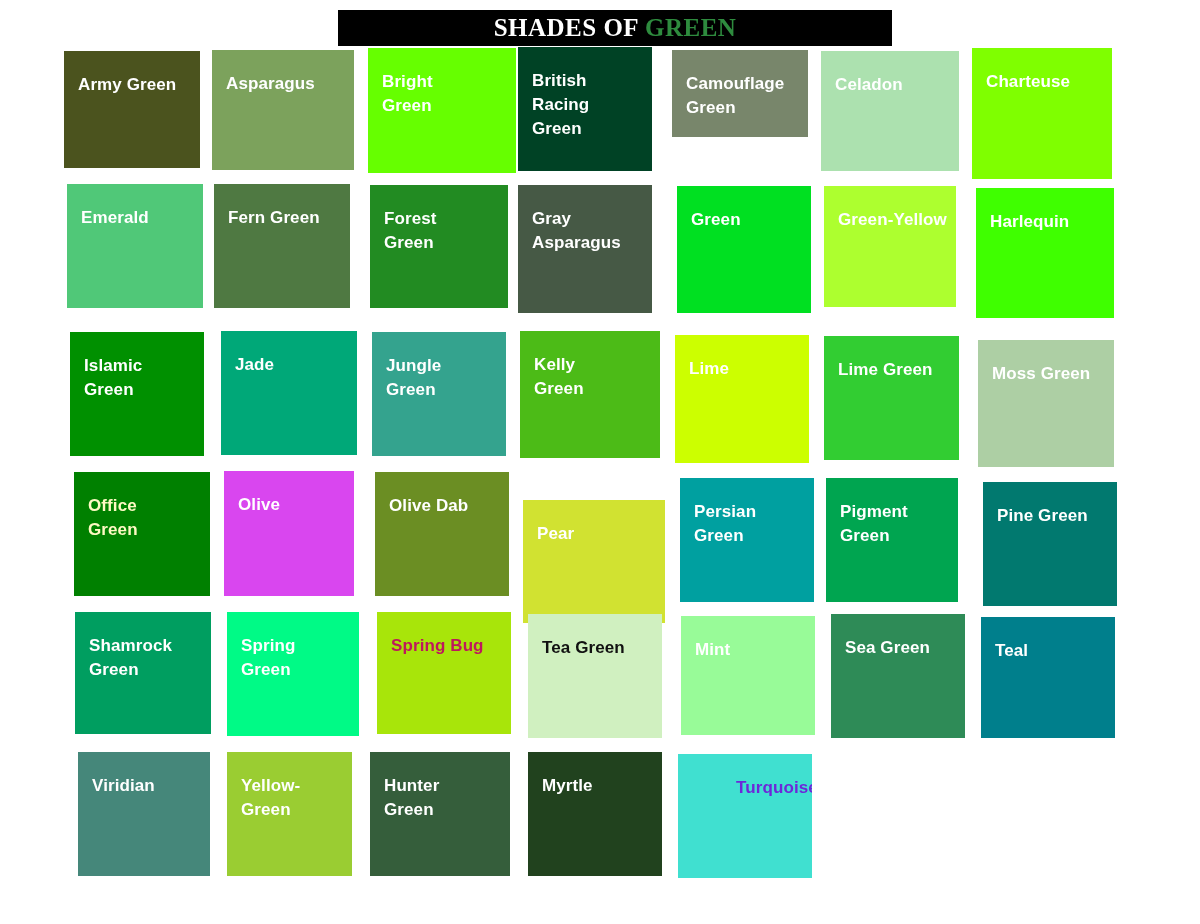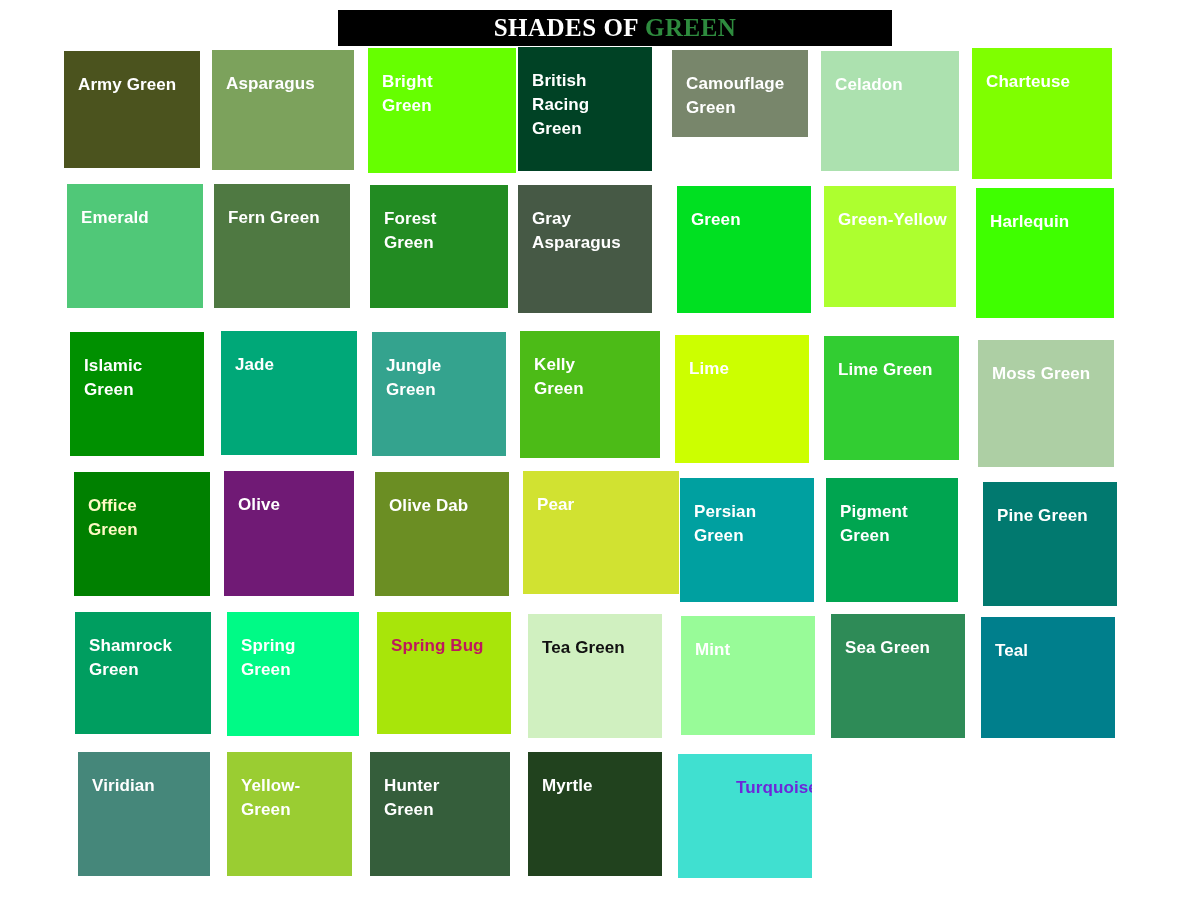--- a/index.html
+++ b/index.html
@@ -146,27 +146,27 @@
     <div class="swatch" style="left: 824px; top: 336px; width: 135px; height: 124px; background: rgb(50, 205, 50);">
       <div class="swatch-label" style="color: rgb(255, 255, 255);">Lime Green</div>
     </div>
     <div class="swatch" style="left: 978px; top: 340px; width: 136px; height: 127px; background: rgb(173, 207, 164);">
       <div class="swatch-label" style="color: rgb(255, 255, 255);">Moss Green</div>
     </div>
     <div class="swatch" style="left: 74px; top: 472px; width: 136px; height: 124px; background: rgb(0, 128, 0);">
       <div class="swatch-label" style="color: #fef9c3;">Office
 Green</div>
     </div>
-    <div class="swatch" style="left: 224px; top: 471px; width: 130px; height: 125px; background: #701a75;">
+    <div class="swatch" style="left: 224px; top: 471px; width: 130px; height: 125px; background: #d946ef;">
       <div class="swatch-label" style="color: rgb(255, 255, 255);">Olive</div>
     </div>
     <div class="swatch" style="left: 375px; top: 472px; width: 134px; height: 124px; background: rgb(107, 142, 35);">
       <div class="swatch-label" style="color: rgb(255, 255, 255);">Olive Dab</div>
     </div>
-    <div class="swatch" style="left: 523px; top: 471px; width: 156px; height: 123px; background: rgb(209, 226, 49);">
+    <div class="swatch" style="left: 523px; top: 500px; width: 142px; height: 123px; background: rgb(209, 226, 49);">
       <div class="swatch-label" style="color: rgb(255, 255, 255);">Pear</div>
     </div>
     <div class="swatch" style="left: 680px; top: 478px; width: 134px; height: 124px; background: rgb(0, 160, 160);">
       <div class="swatch-label" style="color: rgb(255, 255, 255);">Persian
 Green</div>
     </div>
     <div class="swatch" style="left: 826px; top: 478px; width: 132px; height: 124px; background: rgb(0, 165, 80);">
       <div class="swatch-label" style="color: rgb(255, 255, 255);">Pigment
 Green</div>
     </div>

